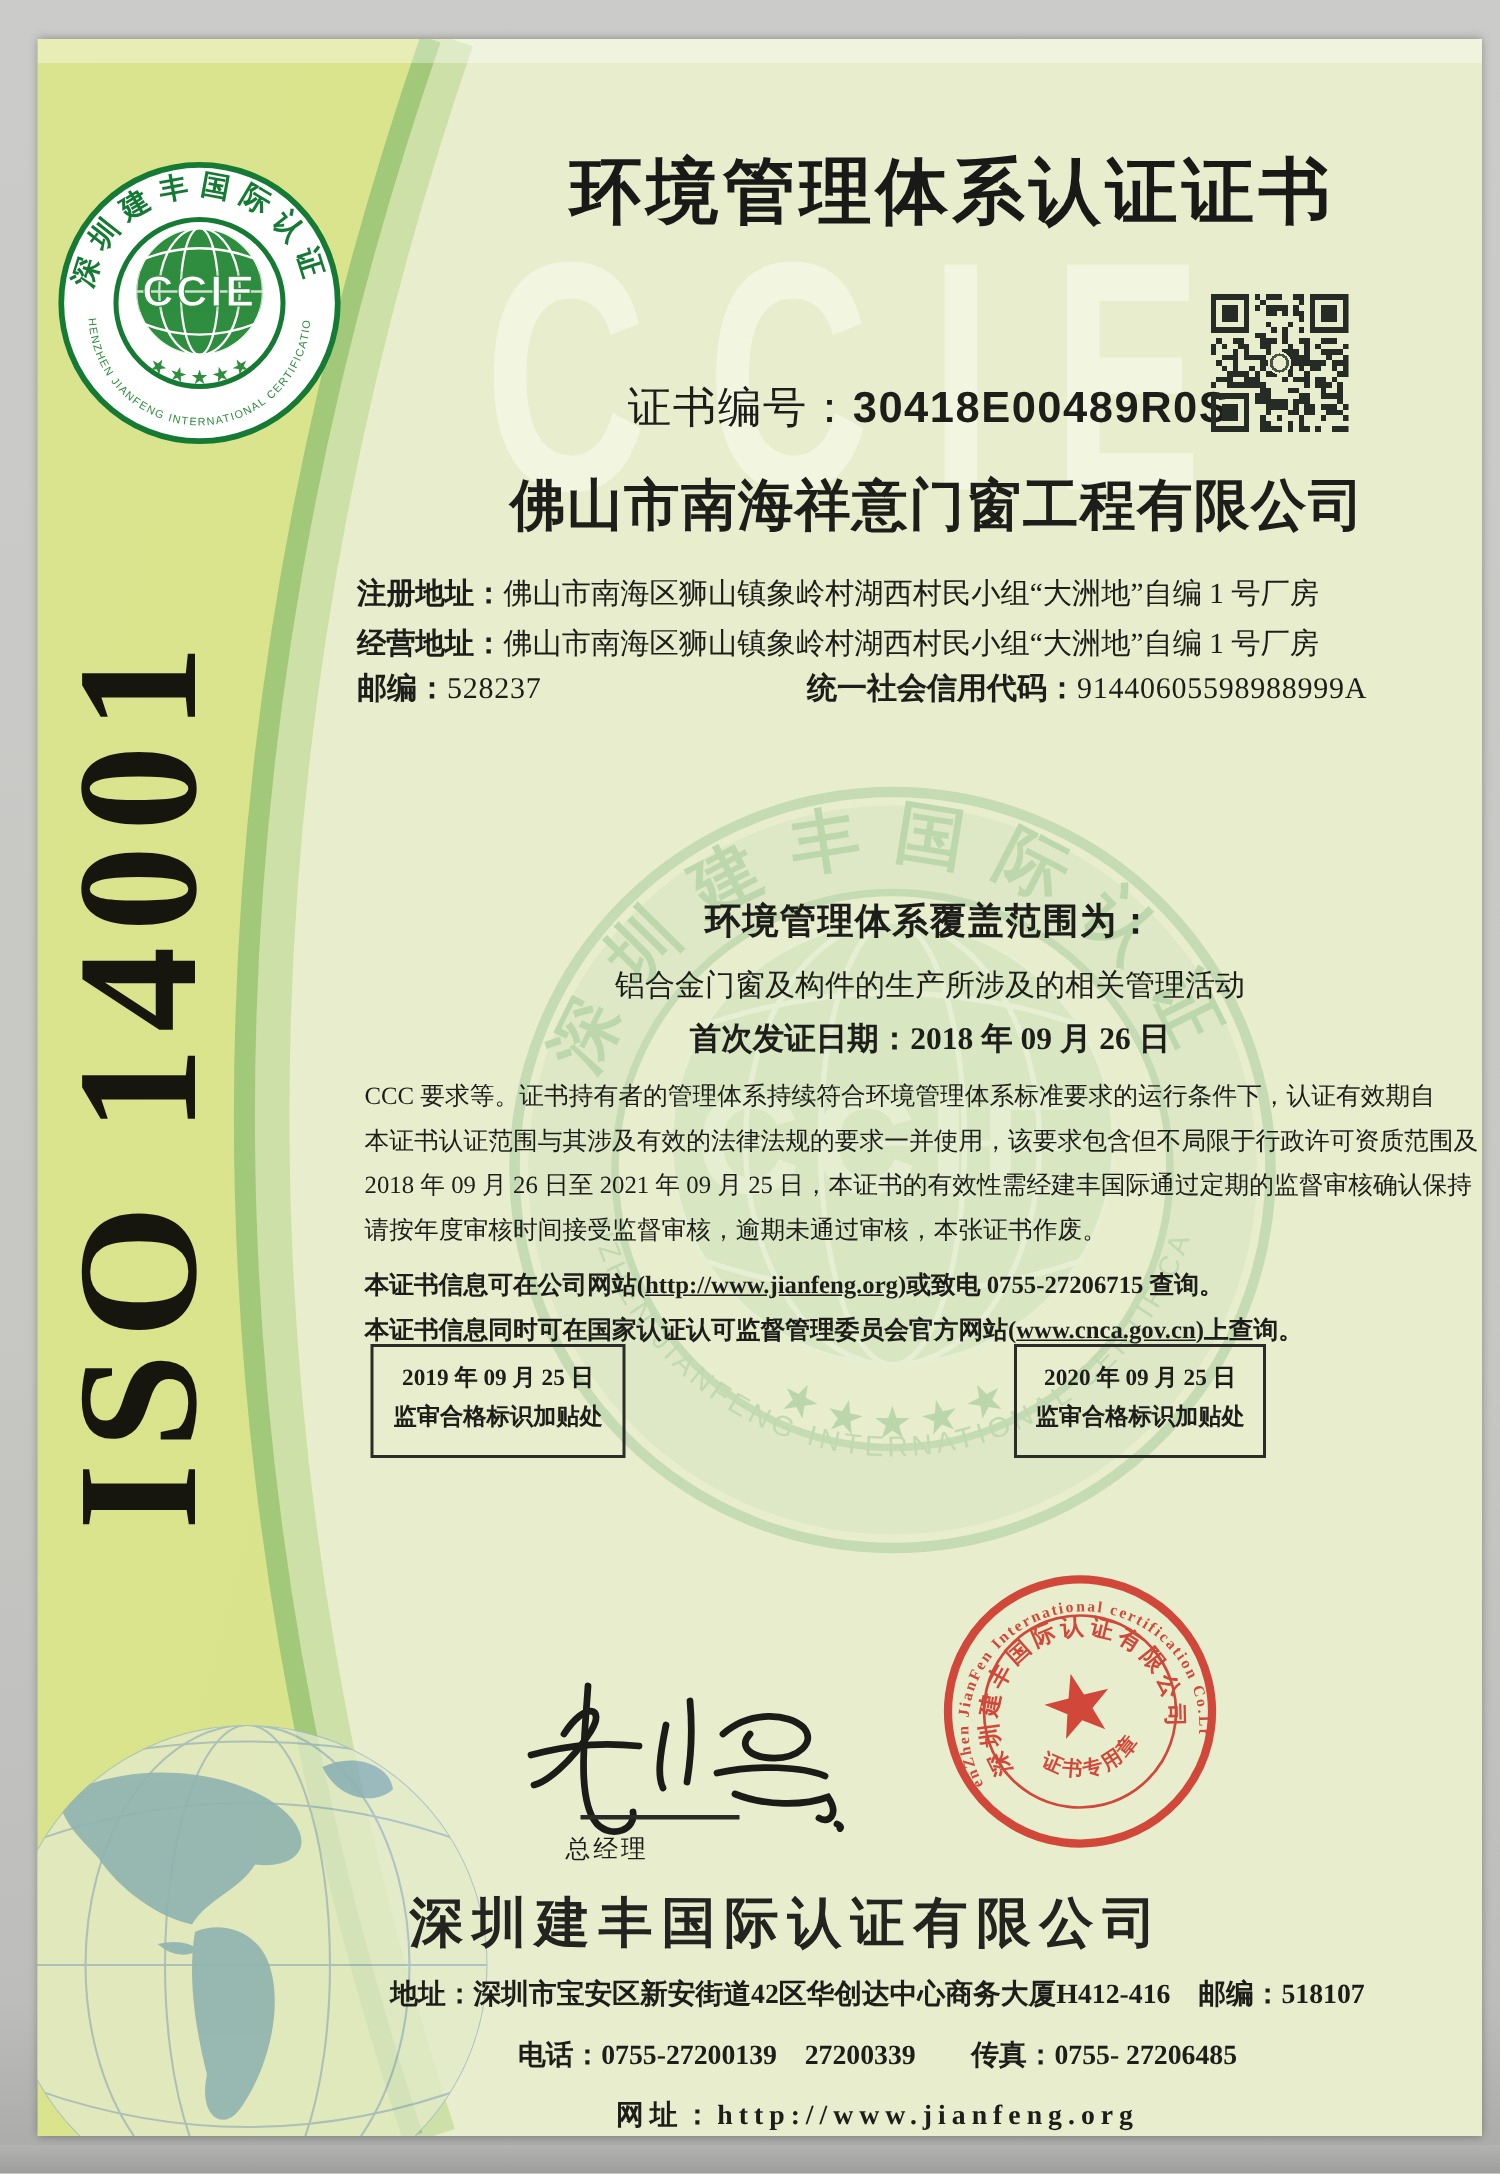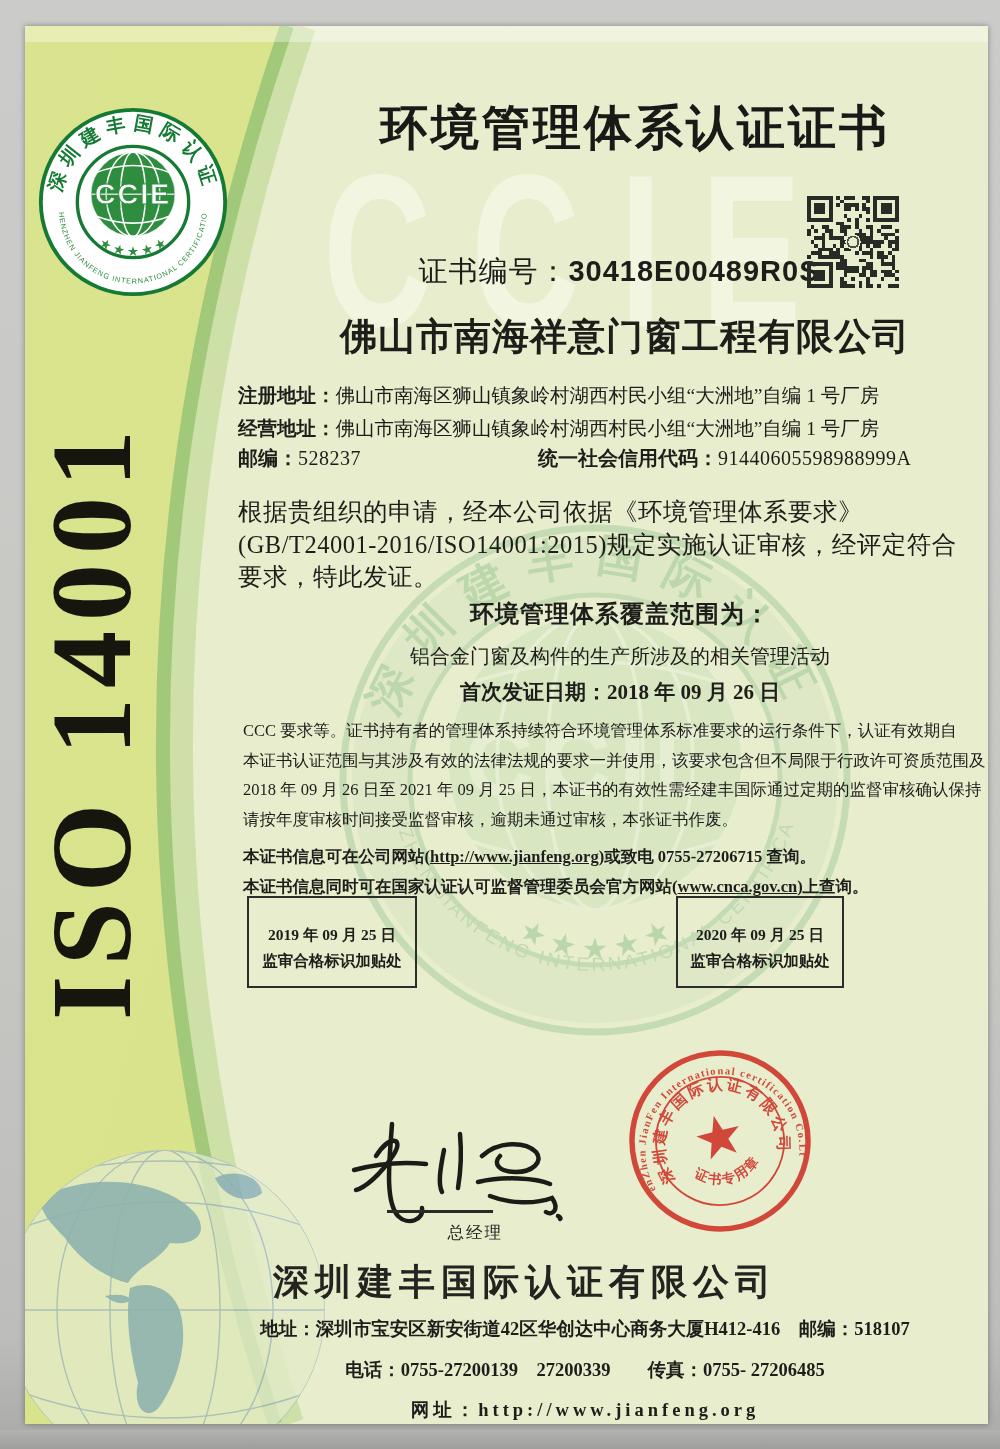--- a/index.html
+++ b/index.html
@@ -48,24 +48,24 @@
   .code-group2{position:absolute;left:300px;top:0;}
   .grant{left:213px;top:470px;width:745px;font-size:24.5px;line-height:32.5px;letter-spacing:.5px;}
   .scope-head{left:225px;top:572px;width:740px;font-size:24px;font-weight:bold;letter-spacing:1px;}
   .scope-text{left:225px;top:617px;width:740px;font-size:20px;}
   .first-issue{left:225px;top:652px;width:740px;font-size:21px;font-weight:bold;}
   .terms{left:218px;top:690px;width:748px;font-size:16.5px;line-height:29.5px;white-space:nowrap;}
   .query{left:218px;width:748px;font-size:16.5px;font-weight:bold;white-space:nowrap;}
   .query .link{text-decoration:underline;}
   .audit-box{
     width:166px;height:64px;border:2px solid #2c2c28;background:transparent;
-    text-align:center;font-size:15.5px;font-weight:bold;padding-top:24px;line-height:26px;
+    text-align:center;font-size:15.5px;font-weight:bold;padding-top:8px;line-height:26px;
   }
   .sig-line{left:362px;top:1184px;width:106px;border-top:3px solid #2a2a26;height:0;}
-  .signer{left:352px;top:1196px;width:126px;font-size:16.5px;text-align:right;letter-spacing:2px;}
+  .signer{left:352px;top:1196px;width:126px;font-size:16.5px;text-align:left;letter-spacing:2px;}
   .issuer{
     left:120px;top:1232px;width:760px;font-size:36px;font-weight:bold;letter-spacing:6px;
     font-family:"Liberation Sans","DejaVu Sans",sans-serif;color:#232320;
   }
   .footer-line{left:160px;width:800px;font-size:18.5px;font-weight:bold;text-align:center;white-space:nowrap;}
   .footer-web{letter-spacing:4px;}
   #qr-wrap{left:782px;top:170px;width:92px;height:92px;}
   .bottom-strip{position:absolute;left:0;top:1430px;width:1000px;height:19px;background:linear-gradient(180deg,#b3b3b1,#9e9e9c);}
 </style>
 </head>
@@ -504,25 +504,20 @@
     <div class="abs addr-row" style="top:389px">
       <span class="lbl">经营地址：</span><span>佛山市南海区狮山镇象岭村湖西村民小组“大洲地”自编 1 号厂房</span>
     </div>
     <div class="abs code-row">
       <span class="lbl">邮编：</span><span class="val">528237</span>
       <span class="code-group2">
         <span class="lbl">统一社会信用代码：</span><span class="val">91440605598988999A</span>
       </span>
     </div>
 
-    <div class="abs grant">
-      <div>根据贵组织的申请，经本公司依据《环境管理体系要求》</div>
-      <div>(GB/T24001-2016/ISO14001:2015)规定实施认证审核，经评定符合</div>
-      <div>要求，特此发证。</div>
-    </div>
 
     <div class="abs scope-head center">环境管理体系覆盖范围为：</div>
     <div class="abs scope-text center">铝合金门窗及构件的生产所涉及的相关管理活动</div>
     <div class="abs first-issue center">首次发证日期：2018 年 09 月 26 日</div>
 
     <div class="abs terms">
       <div>CCC 要求等。证书持有者的管理体系持续符合环境管理体系标准要求的运行条件下，认证有效期自</div>
       <div>本证书认证范围与其涉及有效的法律法规的要求一并使用，该要求包含但不局限于行政许可资质范围及</div>
       <div>2018 年 09 月 26 日至 2021 年 09 月 25 日，本证书的有效性需经建丰国际通过定期的监督审核确认保持，</div>
       <div>请按年度审核时间接受监督审核，逾期未通过审核，本张证书作废。</div>

